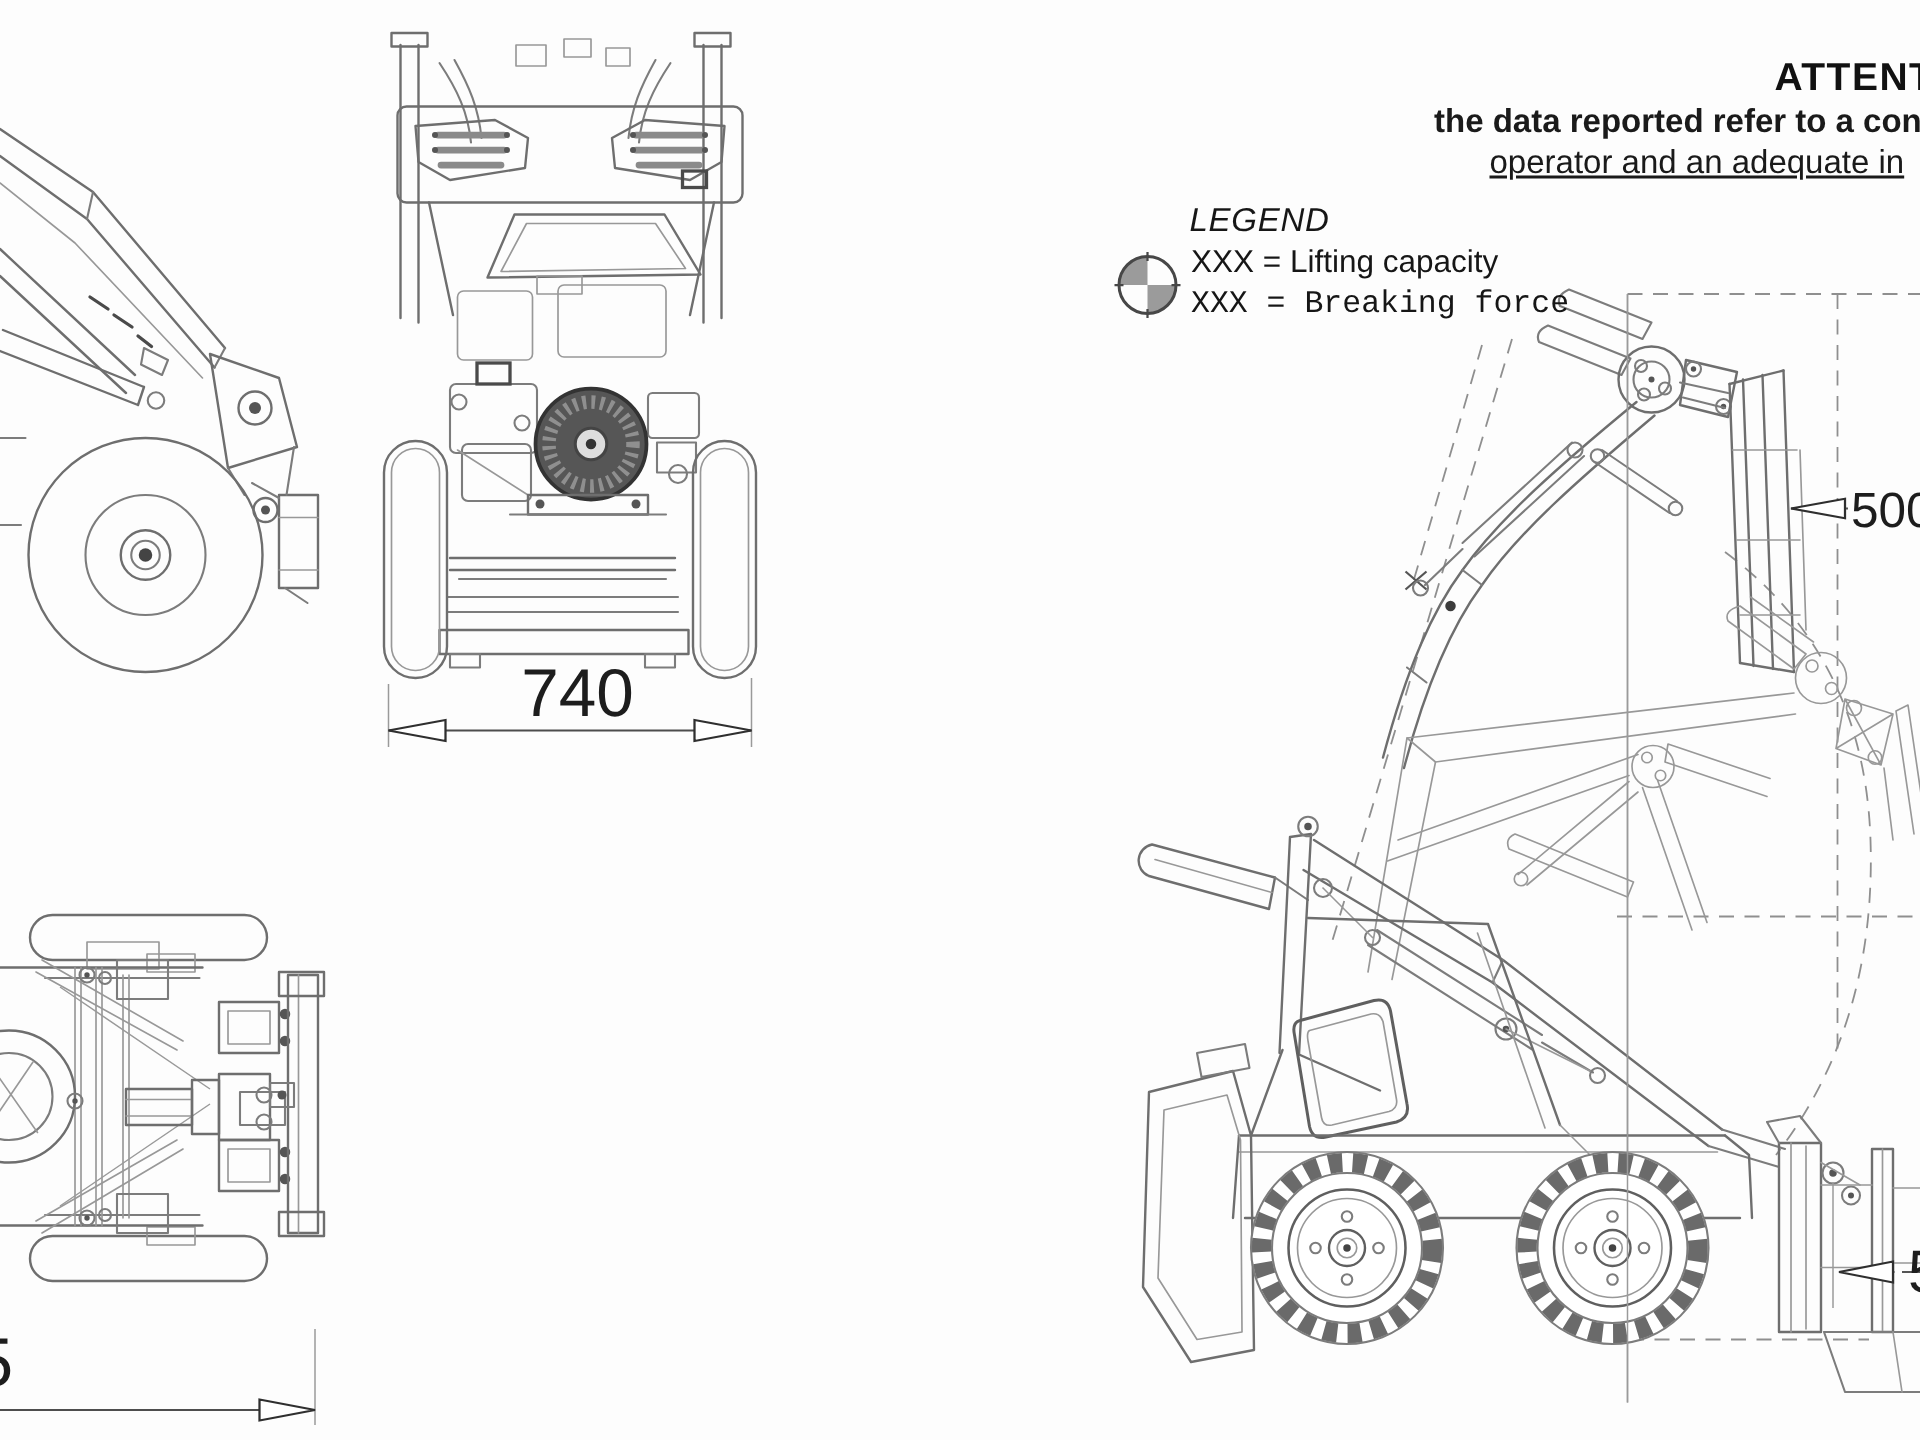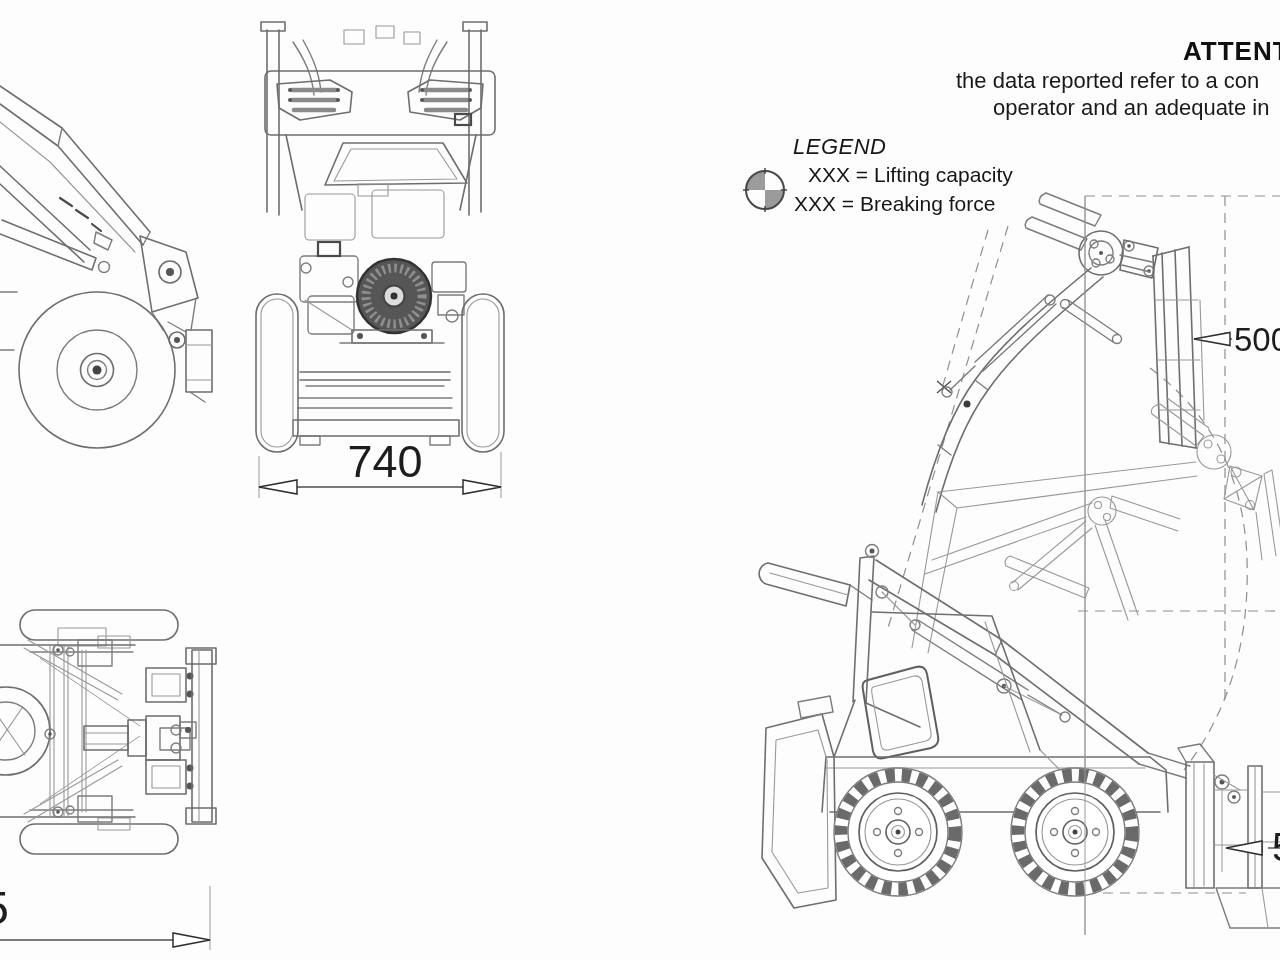--- a/index.html
+++ b/index.html
@@ -22,25 +22,25 @@
   .thin{stroke:#9a9a9a;stroke-width:1;fill:none;}
   .dash{stroke:#8f8f8f;stroke-width:1.2;fill:none;stroke-dasharray:10 7;}
   .dashdot{stroke:#555;stroke-width:1.3;fill:none;stroke-dasharray:13 5 3 5;}
   .arrow{fill:#ffffff;stroke:#2f2f2f;stroke-width:1.5;stroke-linejoin:miter;}
   .dimtxt{fill:#1d1d1d;font-family:"Liberation Sans",sans-serif;}
   
   .attention-title{
     position:absolute;left:1183px;top:36px;white-space:nowrap;
     font-size:26px;font-weight:bold;letter-spacing:1px;color:#111;
   }
-  .attention-line1{position:absolute;left:956px;top:68px;white-space:nowrap;font-size:22px;color:#1a1a1a;}
-  .attention-line2{position:absolute;left:993px;top:95px;white-space:nowrap;font-size:22px;color:#1a1a1a;}
+  .attention-line1{position:absolute;left:956px;top:68px;white-space:nowrap;font-size:22px;color:#1a1a1a;font-weight:bold;}
+  .attention-line2{position:absolute;left:993px;top:95px;white-space:nowrap;font-size:22px;color:#1a1a1a;text-decoration:underline;}
   .legend-title{position:absolute;left:793px;top:134px;font-size:22px;color:#161616;letter-spacing:0.5px;font-style:italic;}
-  .legend-item-1{position:absolute;left:794px;top:163px;font-size:21px;color:#161616;white-space:nowrap;margin-left:14px;}
-  .legend-item-2{position:absolute;left:794px;top:192px;font-size:21px;color:#161616;white-space:nowrap;}
+  .legend-item-1{position:absolute;left:794px;top:163px;font-size:21px;color:#161616;white-space:nowrap;}
+  .legend-item-2{position:absolute;left:794px;top:192px;font-size:21px;color:#161616;white-space:nowrap;font-family:Liberation Mono, monospace;}
   .cg-icon{position:absolute;left:742px;top:167px;width:46px;height:46px;}
 </style>
 </head>
 <body>
 
 <div class="sheet">
 
   <svg width="1280" height="960" viewBox="0 0 1280 960">
 
     <g>

